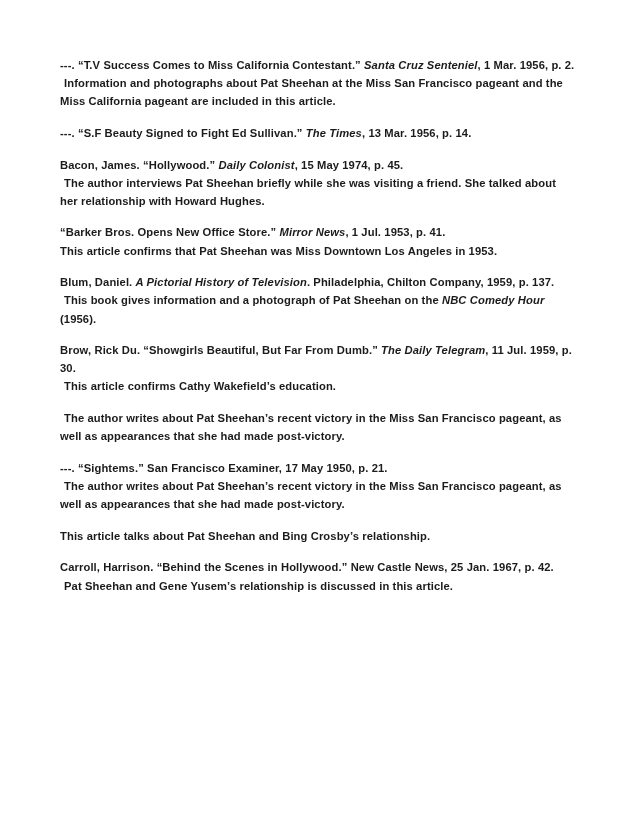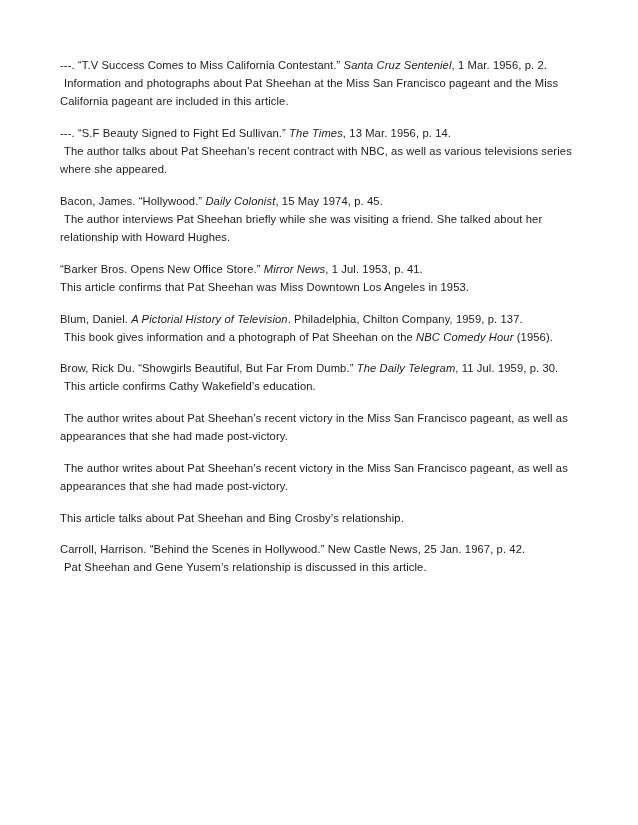--- a/index.html
+++ b/index.html
@@ -15,20 +15,21 @@
     -webkit-font-smoothing: antialiased;
   }
   #page {
     position: relative;
     width: 638px;
     height: 825px;
     background: #ffffff;
     box-sizing: border-box;
     padding: 56px 62px 40px 60px;
     overflow: hidden;
+    font-weight: bold;
   }
   .doc-body {
     font-size: 11.2px;
     line-height: 1.62;
     color: #1b1b1b;
     letter-spacing: 0.01em;
   }
   .entry {
     margin: 0 0 13.5px 0;
   }
@@ -56,21 +57,20 @@
 <div id="page">
   <div class="doc-body">
 
     <div class="entry">
       <span class="citation"><span data-bind="document.entries.0.citation_pre">---. “T.V Success Comes to Miss California Contestant.” </span><span class="it" data-bind="document.entries.0.citation_italic">Santa Cruz Senteniel</span><span data-bind="document.entries.0.citation_post">, 1 Mar. 1956, p. 2.</span></span>
       <span class="annotation" data-bind="document.entries.0.annotation">Information and photographs about Pat Sheehan at the Miss San Francisco pageant and the Miss California pageant are included in this article.</span>
     </div>
 
     <div class="entry">
       <span class="citation"><span data-bind="document.entries.1.citation_pre">---. “S.F Beauty Signed to Fight Ed Sullivan.” </span><span class="it" data-bind="document.entries.1.citation_italic">The Times</span><span data-bind="document.entries.1.citation_post">, 13 Mar. 1956, p. 14.</span></span>
-      <span class="annotation" data-bind="document.entries.1.annotation">The author talks about Pat Sheehan’s recent contract with NBC, as well as various televisions series where she appeared.</span>
     </div>
 
     <div class="entry">
       <span class="citation"><span data-bind="document.entries.2.citation_pre">Bacon, James. “Hollywood.” </span><span class="it" data-bind="document.entries.2.citation_italic">Daily Colonist</span><span data-bind="document.entries.2.citation_post">, 15 May 1974, p. 45.</span></span>
       <span class="annotation" data-bind="document.entries.2.annotation">The author interviews Pat Sheehan briefly while she was visiting a friend. She talked about her relationship with Howard Hughes.</span>
     </div>
 
     <div class="entry">
       <span class="citation"><span data-bind="document.entries.3.citation_pre">“Barker Bros. Opens New Office Store.” </span><span class="it" data-bind="document.entries.3.citation_italic">Mirror News</span><span data-bind="document.entries.3.citation_post">, 1 Jul. 1953, p. 41.</span></span>
       <span class="annotation" data-bind="document.entries.3.annotation" style="text-indent:0">This article confirms that Pat Sheehan was Miss Downtown Los Angeles in 1953.</span>
@@ -87,20 +87,21 @@
     </div>
 
     <div class="entry">
       <span class="annotation" data-bind="document.entries.6.annotation">The author writes about Pat Sheehan’s recent victory in the Miss San Francisco pageant, as well as appearances that she had made post-victory.</span>
     </div>
 
     <div class="entry">
     </div>
 
     <div class="entry">
+      <span class="citation" data-bind="document.entries.8.citation_pre">---. “Sightems.” San Francisco Examiner, 17 May 1950, p. 21.</span>
       <span class="annotation" data-bind="document.entries.8.annotation">The author writes about Pat Sheehan’s recent victory in the Miss San Francisco pageant, as well as appearances that she had made post-victory.</span>
     </div>
 
     <div class="entry">
       <span class="annotation" data-bind="document.entries.9.annotation" style="text-indent:0">This article talks about Pat Sheehan and Bing Crosby’s relationship.</span>
     </div>
 
     <div class="entry">
       <span class="citation" data-bind="document.entries.10.citation_pre">Carroll, Harrison. “Behind the Scenes in Hollywood.” New Castle News, 25 Jan. 1967, p. 42.</span>
       <span class="annotation" data-bind="document.entries.10.annotation">Pat Sheehan and Gene Yusem’s relationship is discussed in this article.</span>

